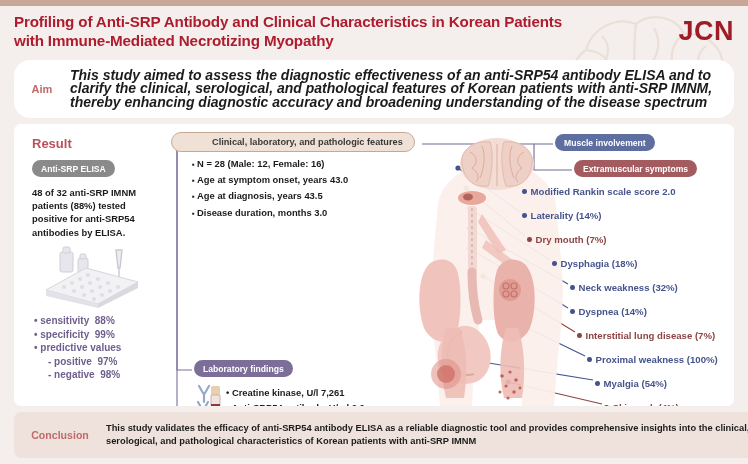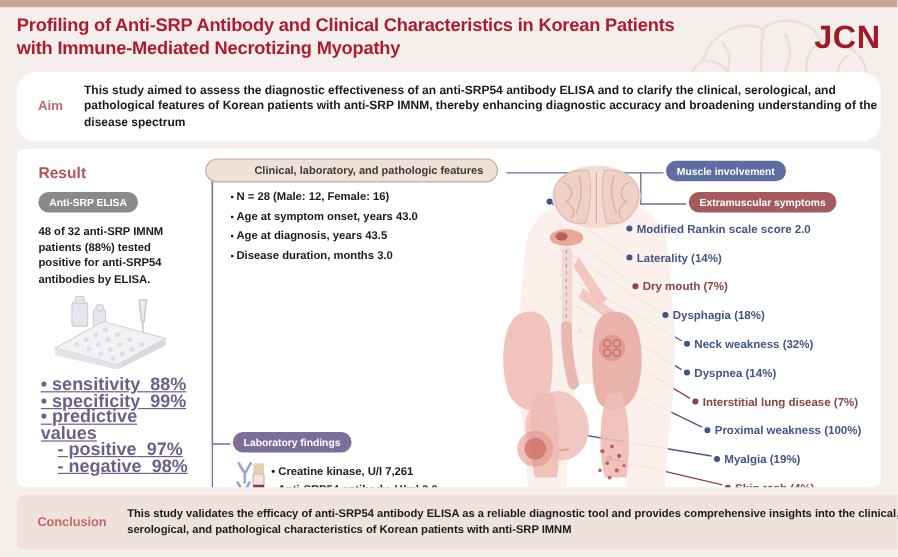--- a/index.html
+++ b/index.html
@@ -37,22 +37,23 @@
   .aim-card{
     position:absolute; left:14px; top:60px; width:720px; height:58px;
     background:#FFFFFF; border-radius:16px;
     display:flex; align-items:center;
   }
   .aim-label{
     width:56px; flex:0 0 56px; text-align:center;
     color:#C06A6A; font-size:11px; font-weight:bold;
   }
   .aim-text{
-    font-size:10px; line-height:13.4px; color:#1b1b1b; padding-right:0;
+    font-size:14px; line-height:13.4px; color:#1b1b1b; padding-right:0;
     font-weight:bold;
+    font-style:italic;
   }
   
   .main-card{
     position:absolute; left:14px; top:124px; width:720px; height:282px;
     background:#FFFFFF; border-radius:7px; overflow:hidden;
   }
   
   .result-title{
     position:absolute; left:18px; top:12px;
     color:#B8515C; font-size:13px; font-weight:bold;
@@ -70,21 +71,21 @@
     border-radius:11px; padding:4px 11px; font-size:9.2px; font-weight:bold;
   }
   #elisa-badge{ position:absolute; left:18px; top:36px; }
   .elisa-text{
     position:absolute; left:18px; top:62px; width:126px;
     font-size:9.4px; line-height:13.2px; font-weight:bold; color:#1b1b1b;
   }
   .elisa-art{ position:absolute; left:16px; top:122px; width:120px; height:62px; }
   .stats{
     position:absolute; left:20px; top:190px; width:130px;
-    color:#6E5F8C; font-size:15px; line-height:13.6px; font-weight:bold;text-decoration:underline;
+    color:#6E5F8C; font-size:10px; line-height:13.6px; font-weight:bold;
   }
   .stats .sub{ padding-left:14px; }
   .stats .bullet{ }
   
   #features-badge{ position:absolute; left:157px; top:8px;padding-left:40px; }
   .c-list{
     position:absolute; left:178px; top:32px; width:230px;
     font-size:9.4px; line-height:15.2px; color:#1b1b1b; font-weight:bold;
   }
   .c-list div::before{ content:"▪ "; font-size:8px; }
@@ -351,21 +352,21 @@
 
   <div id="symptom-container">
       <div class="sym sym-blue" style="left: 508px; top: 62px;"><span class="dot"></span><span>Modified Rankin scale score 2.0</span></div>
       <div class="sym sym-blue" style="left: 508px; top: 86px;"><span class="dot"></span><span>Laterality (14%)</span></div>
       <div class="sym sym-red" style="left: 513px; top: 110px;"><span class="dot"></span><span>Dry mouth (7%)</span></div>
       <div class="sym sym-blue" style="left: 538px; top: 134px;"><span class="dot"></span><span>Dysphagia (18%)</span></div>
       <div class="sym sym-blue" style="left: 556px; top: 158px;"><span class="dot"></span><span>Neck weakness (32%)</span></div>
       <div class="sym sym-blue" style="left: 556px; top: 182px;"><span class="dot"></span><span>Dyspnea (14%)</span></div>
       <div class="sym sym-red" style="left: 563px; top: 206px;"><span class="dot"></span><span>Interstitial lung disease (7%)</span></div>
       <div class="sym sym-blue" style="left: 573px; top: 230px;"><span class="dot"></span><span>Proximal weakness (100%)</span></div>
-      <div class="sym sym-blue" style="left: 581px; top: 254px;"><span class="dot"></span><span>Myalgia (19%)</span></div>
+      <div class="sym sym-blue" style="left: 581px; top: 254px;"><span class="dot"></span><span>Myalgia (54%)</span></div>
       <div class="sym sym-red" style="left: 590px; top: 278px;"><span class="dot"></span><span>Skin rash (4%)</span></div>
     </div>
 </div>
 
 <div class="concl-card">
   <div class="concl-label">Conclusion</div>
   <div class="concl-text">This study validates the efficacy of anti-SRP54 antibody ELISA as a reliable diagnostic tool and provides comprehensive insights into the clinical, serological, and pathological characteristics of Korean patients with anti-SRP IMNM</div>
 </div>
 
 </body></html>

